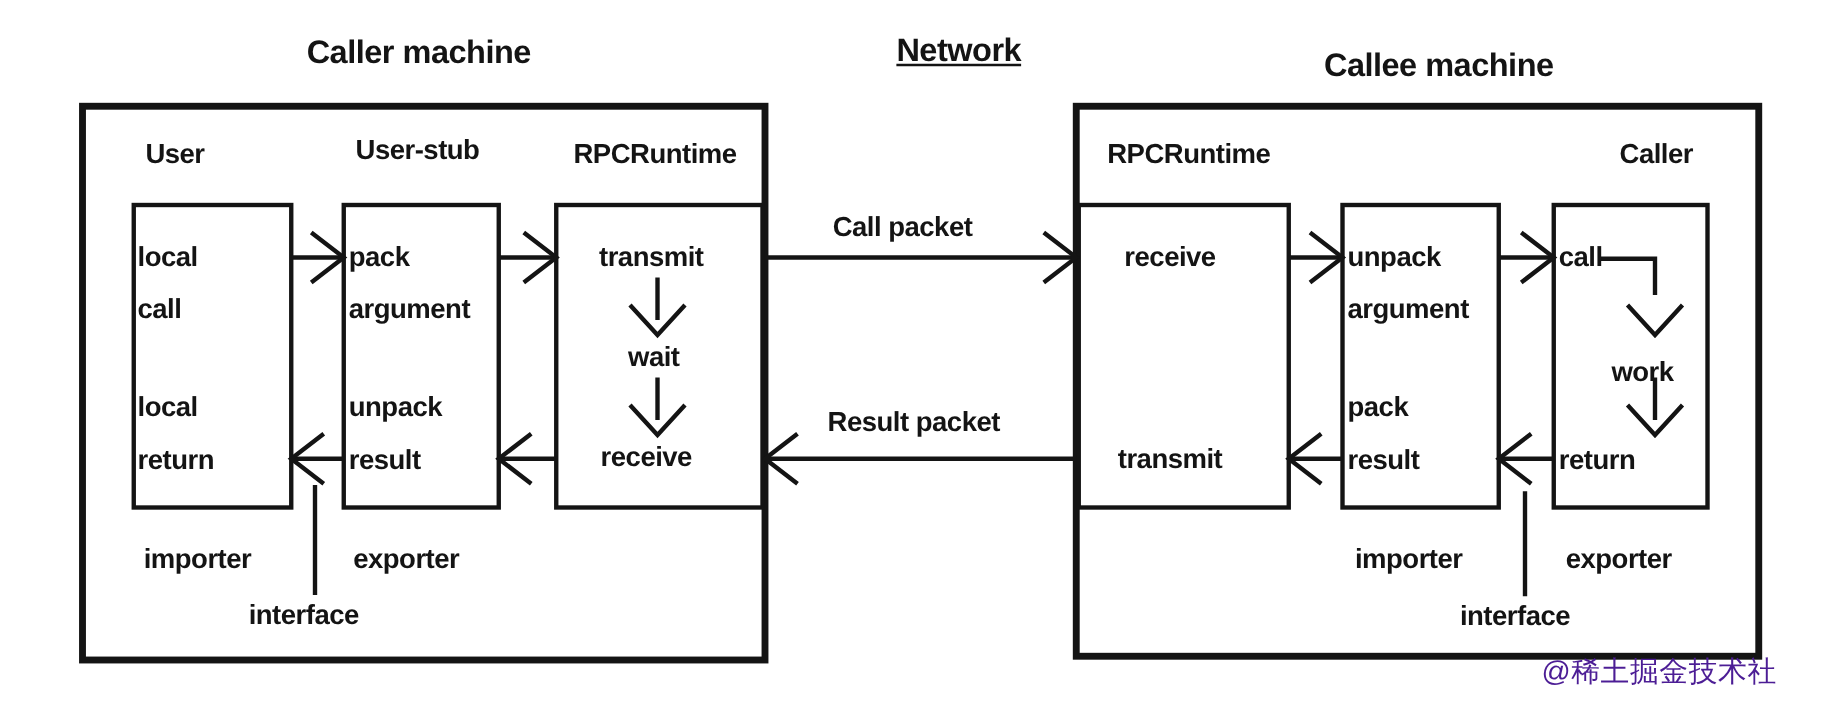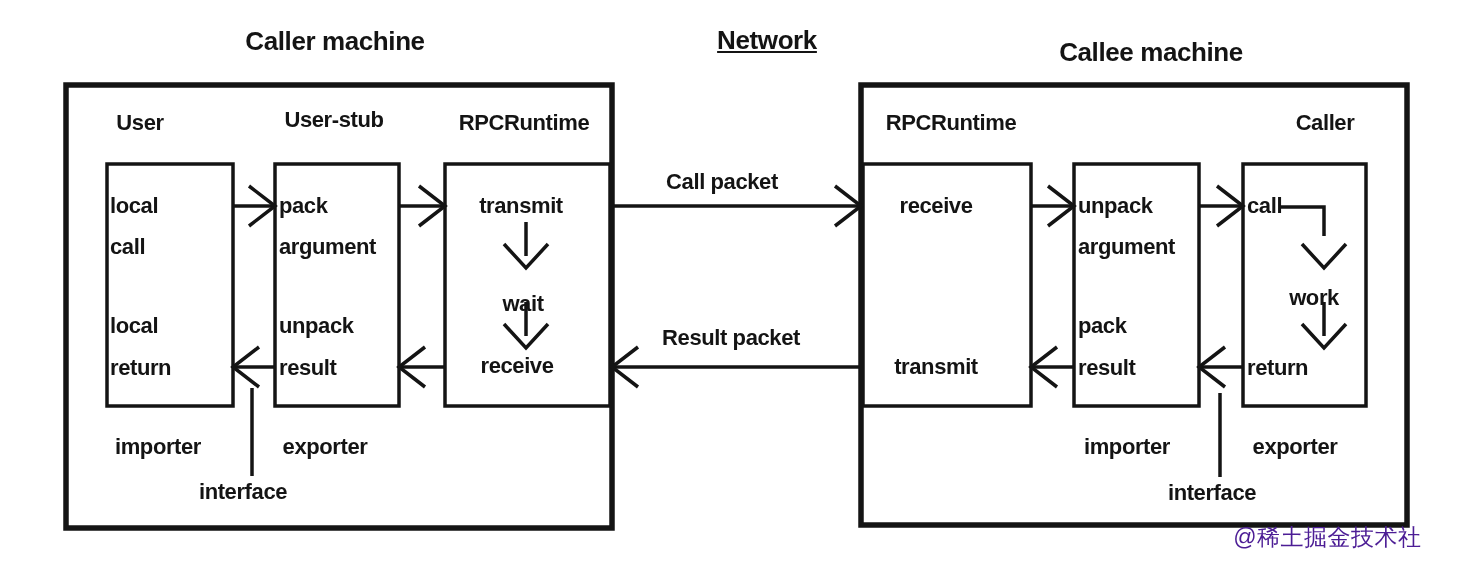--- a/index.html
+++ b/index.html
@@ -129,21 +129,21 @@
   <div class="lbl left" style="left:110px;top:247px;">call</div>
   <div class="lbl left" style="left:110px;top:326px;">local</div>
   <div class="lbl left" style="left:110px;top:368px;">return</div>
 
   <div class="lbl left" style="left:279px;top:206px;">pack</div>
   <div class="lbl left" style="left:279px;top:247px;">argument</div>
   <div class="lbl left" style="left:279px;top:326px;">unpack</div>
   <div class="lbl left" style="left:279px;top:368px;">result</div>
 
   <div class="lbl" style="left:521px;top:206px;">transmit</div>
-  <div class="lbl" style="left:523px;top:304px;">wait</div>
+  <div class="lbl" style="left:523px;top:286px;">wait</div>
   <div class="lbl" style="left:517px;top:366px;">receive</div>
 
   <div class="lbl" style="left:731px;top:338px;">Result packet</div>
   <div class="lbl" style="left:722px;top:182px;">Call packet</div>
 
   <div class="lbl" style="left:936px;top:206px;">receive</div>
   <div class="lbl" style="left:936px;top:367px;">transmit</div>
 
   <div class="lbl left" style="left:1078px;top:206px;">unpack</div>
   <div class="lbl left" style="left:1078px;top:247px;">argument</div>

